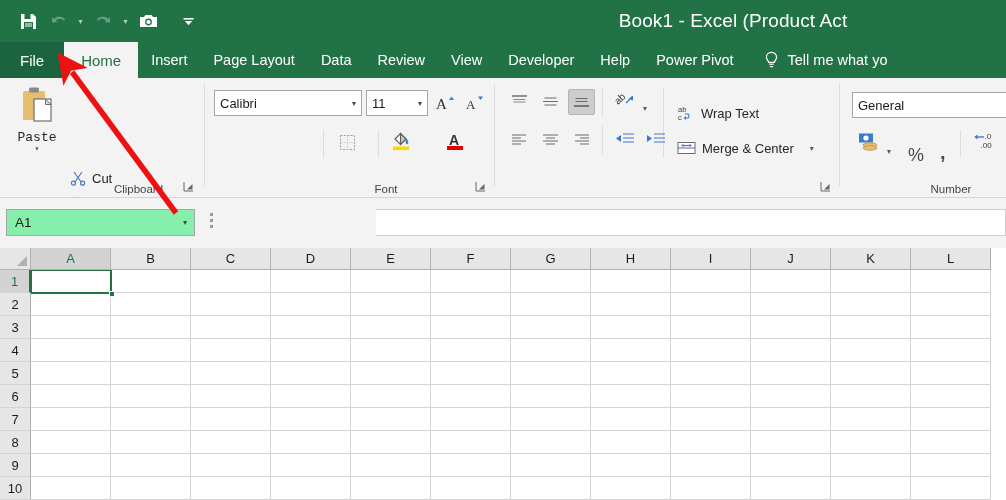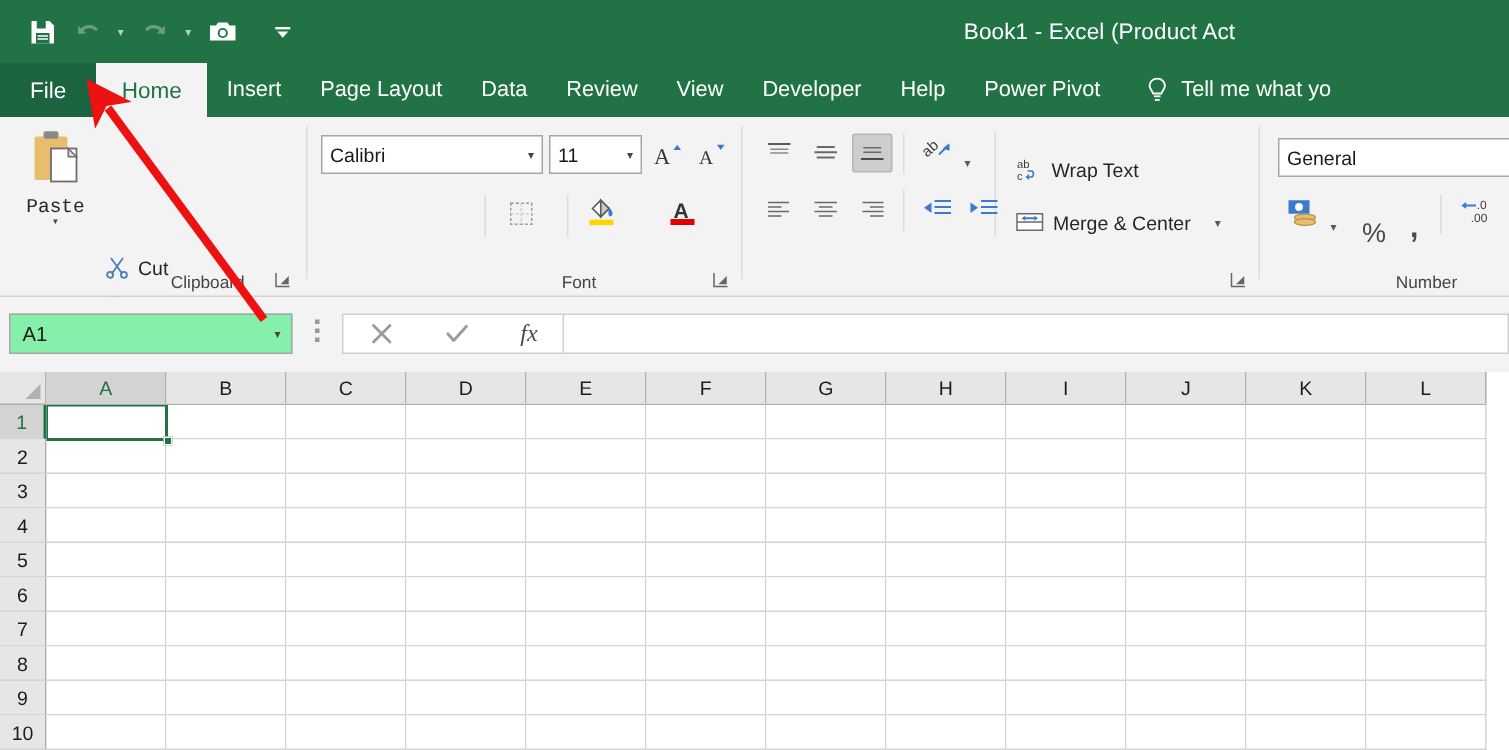--- a/index.html
+++ b/index.html
@@ -36,21 +36,21 @@
     width: 13px; height: 28px;
     display: flex; align-items: center; justify-content: center;
     font-size: 8px;
     color: #b8cfc0;
   }
   .win-title {
     position: absolute;
     top: 0; left: 0; width: 1006px; height: 42px;
     display: flex; align-items: center; justify-content: center;
     color: #ffffff;
-    font-size: 15px;
+    font-size: 19px;
     letter-spacing: .1px;
     padding-left: 460px;
     box-sizing: border-box;
     white-space: nowrap;
     pointer-events: none;
   }
 
   
   .tabstrip {
     position: absolute; top: 42px; left: 0;
@@ -633,35 +633,20 @@
   <div class="fbar"></div>
   <div class="namebox">
     <span>A1</span>
     <span class="cb-caret">▾</span>
   </div>
   <div class="fb-dots">
       <i></i>
       <i></i>
       <i></i>
     </div>
-  <div class="fb-btns">
-    <span class="icon">
-      <svg width="17" height="17" viewBox="0 0 17 17">
-          <path d="M3 3 L14 14 M14 3 L3 14" stroke="#9a9a9a" stroke-width="1.8" stroke-linecap="round"></path>
-        </svg>
-    </span>
-    <span class="icon">
-      <svg width="18" height="17" viewBox="0 0 18 17">
-          <path d="M2.5 8.5 L6.5 13 L15 3.5" stroke="#9a9a9a" stroke-width="1.8" fill="none" stroke-linecap="round" stroke-linejoin="round"></path>
-        </svg>
-    </span>
-    <span class="icon">
-      <span style="font-family:'Liberation Serif',serif; font-style:italic; font-size:16px; color:#4a4a4a;">fx</span>
-    </span>
-  </div>
   <div class="fb-input"></div>
 
   <div class="sheet">
     <div class="corner">
       <div class="corner-tri"></div>
     </div>
     <div class="colhead" id="colhead" style="width: 960px;">
         <div class="ch sel" style="width: 80px;">A</div>
         <div class="ch" style="width: 80px;">B</div>
         <div class="ch" style="width: 80px;">C</div>

